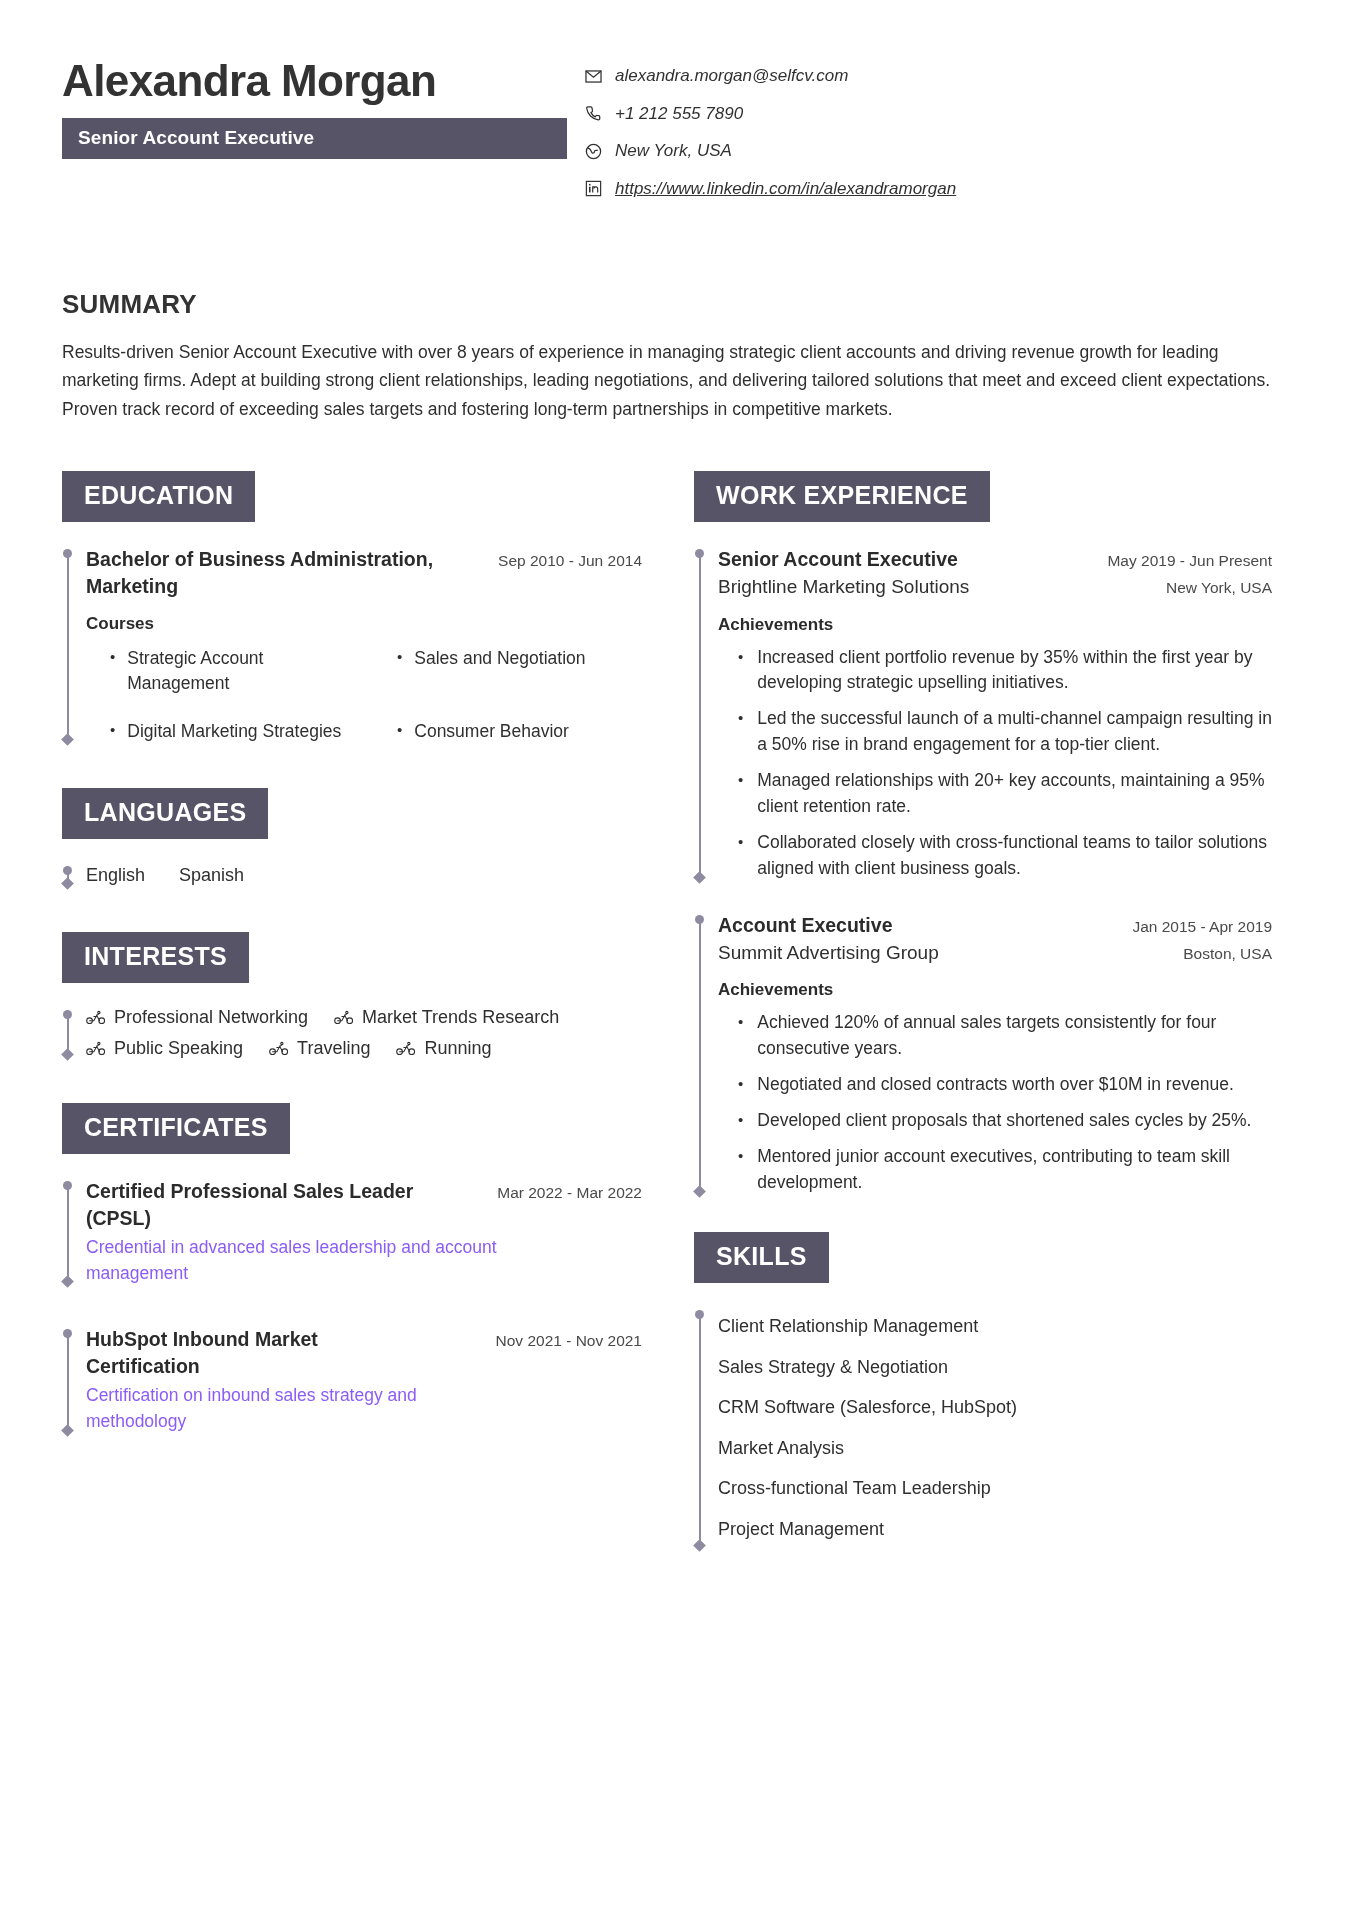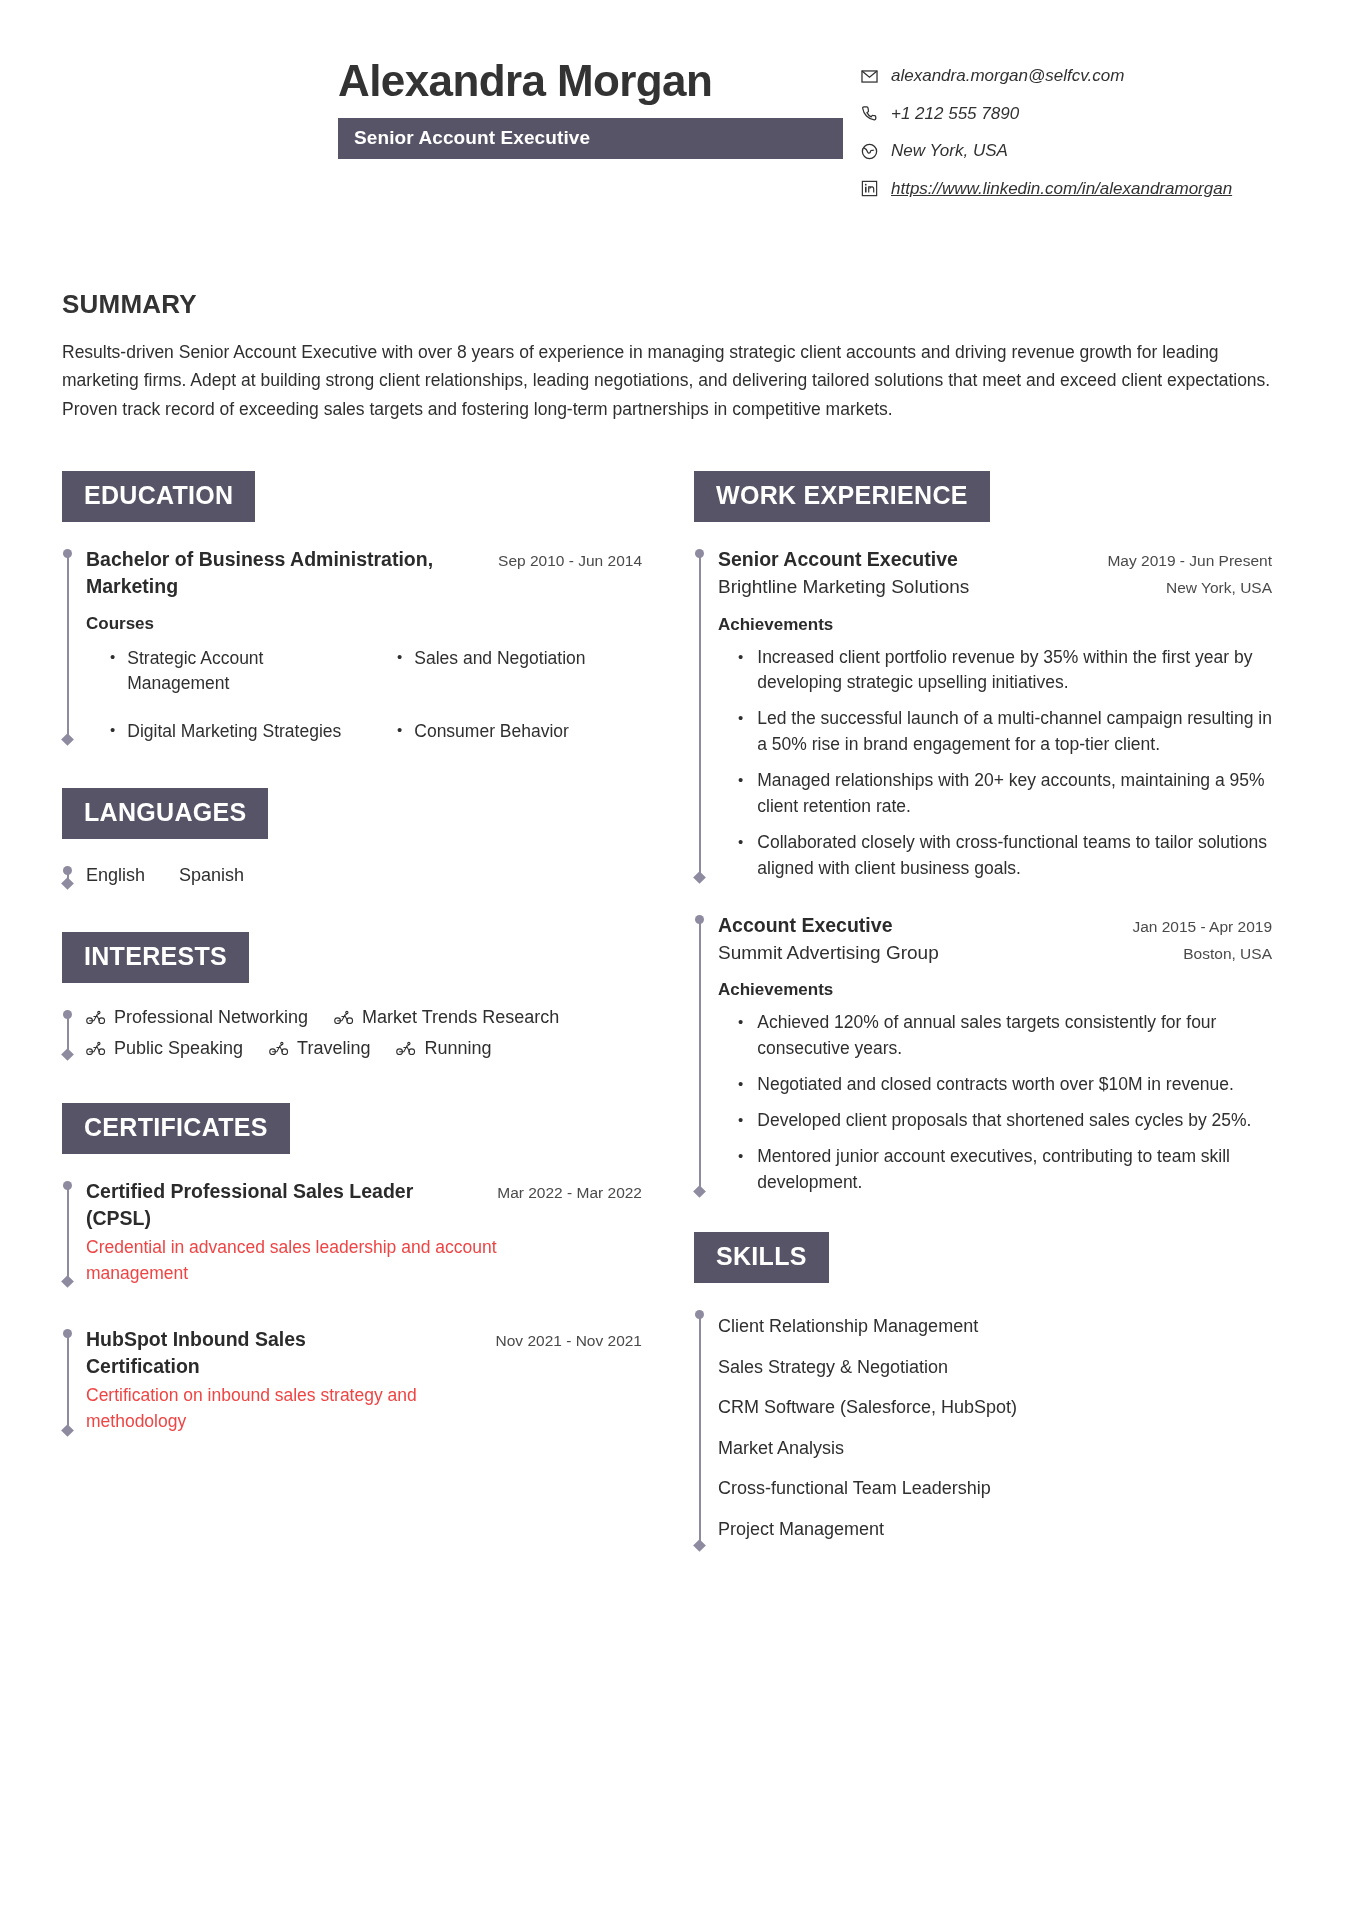--- a/index.html
+++ b/index.html
@@ -17,21 +17,21 @@
     width: 1350px;
     height: 1907px;
     padding: 52px 62px 0 62px;
     position: relative;
   }
 
   
   .header {
     display: flex;
     align-items: flex-start;
-    justify-content: flex-end;
+    justify-content: flex-start;
     min-height: 185px;
   }
 
   .header-left { padding-top: 6px; width: 520px; }
 
   .name {
     font-size: 44px;
     font-weight: 800;
     letter-spacing: -0.6px;
     color: #333333;
@@ -261,21 +261,21 @@
     font-size: 18px;
     color: #2f2f2f;
     white-space: nowrap;
   }
   .interest .bike { flex: 0 0 20px; display: flex; }
 
   
   .cert-desc {
     font-size: 17.5px;
     line-height: 1.5;
-    color: #ef4444;
+    color: #8b5cf6;
     margin-top: 2px;
     max-width: 430px;
   }
 
   
   .skill-item {
     font-size: 18px;
     color: #2f2f2f;
     line-height: 1.42;
     padding: 7.5px 0;
@@ -490,21 +490,21 @@
               <span class="entry-date">Mar 2022 - Mar 2022</span>
             </div>
             <div class="cert-desc">Credential in advanced sales leadership and account management</div>
           </div>
         </div>
 
         <div class="tl">
           <span class="tl-end"></span>
           <div class="entry">
             <div class="entry-head">
-              <span class="entry-title" style="max-width:300px;">HubSpot Inbound Sales Certification</span>
+              <span class="entry-title" style="max-width:300px;">HubSpot Inbound Market Certification</span>
               <span class="entry-date">Nov 2021 - Nov 2021</span>
             </div>
             <div class="cert-desc">Certification on inbound sales strategy and methodology</div>
           </div>
         </div>
       </div>
 
     </div>
 
     <div class="col-right">

